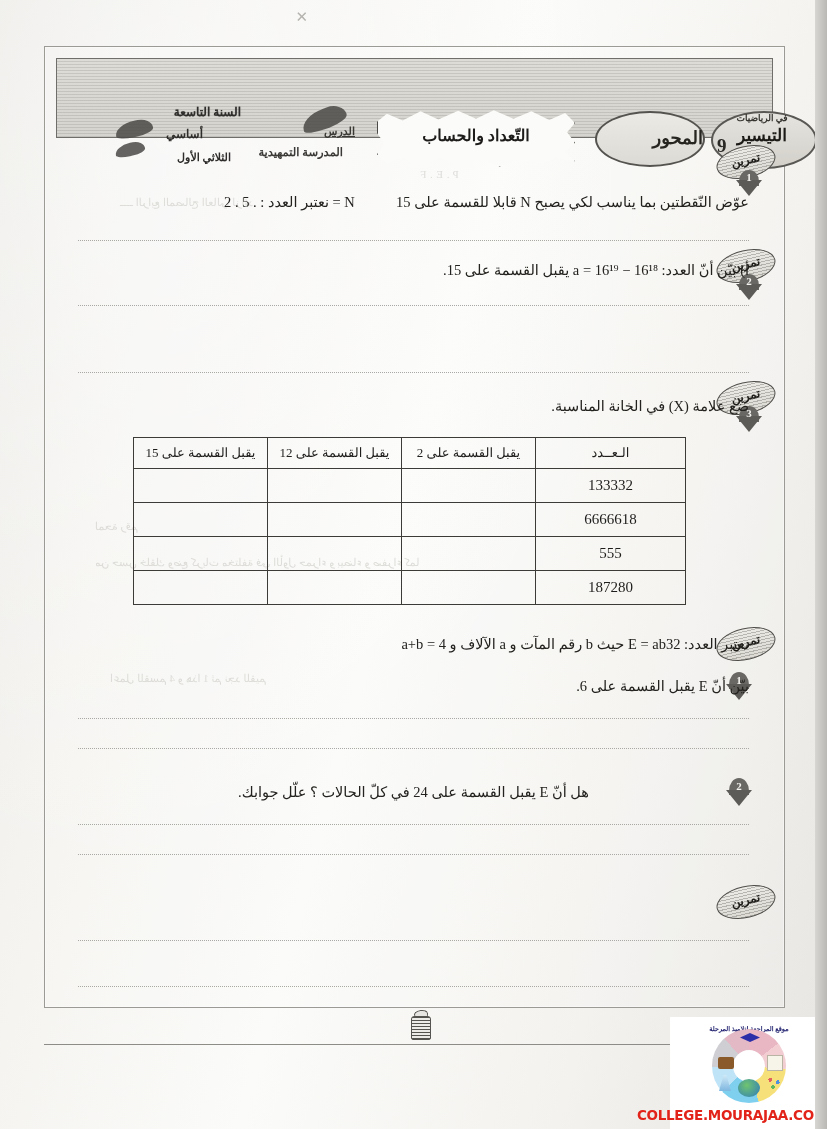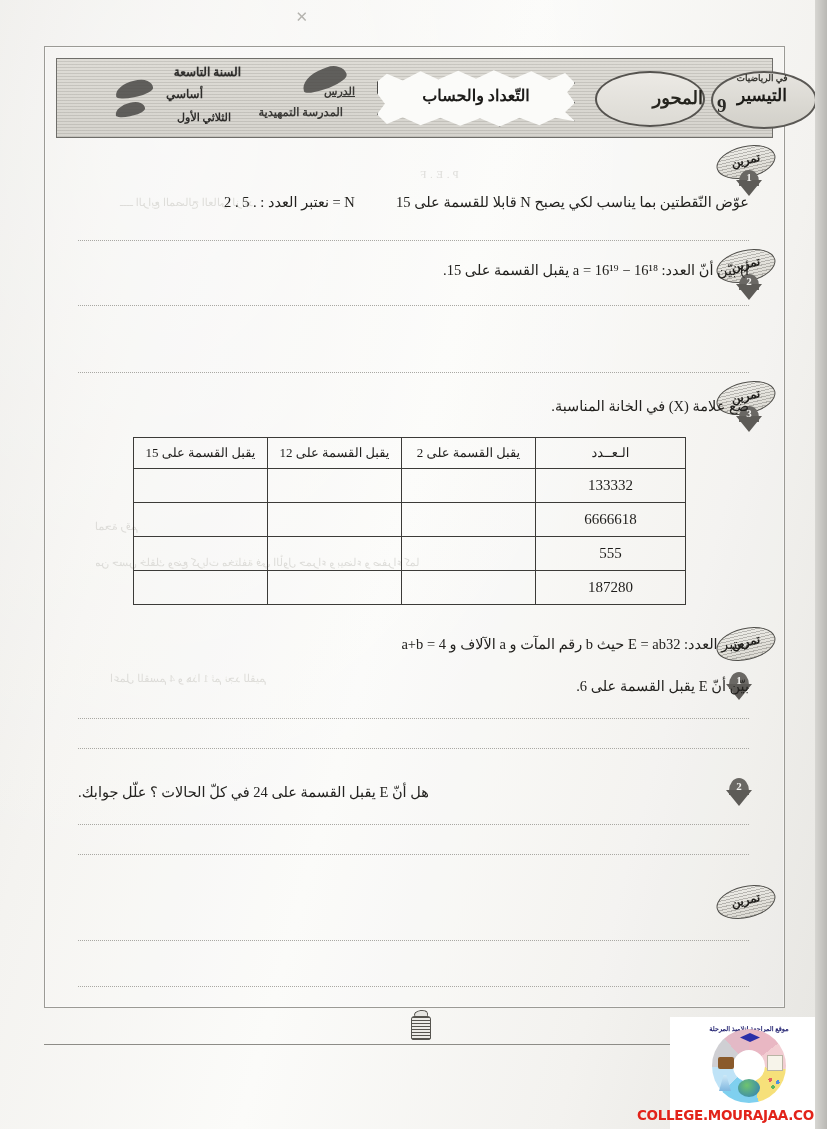--- a/index.html
+++ b/index.html
@@ -32,21 +32,21 @@
     background:rgba(255,255,255,.12);
   }
   
   #banner{
     position:absolute;left:56px;top:58px;width:715px;height:78px;
     border:1px solid #6f6e6a;
     background:
       repeating-linear-gradient(0deg, rgba(120,118,112,.22) 0px, rgba(120,118,112,.22) 1px, rgba(255,255,255,0) 1px, rgba(255,255,255,0) 3px),
       linear-gradient(#dedcd6,#d6d4ce);
   }
-  .bn-cell{position:absolute;text-align:center;color:#2e2d2b;}
+  .bn-cell{position:absolute;text-align:center;color:#2e2d2b;margin-top:40px;}
   
   #bn-left{left:14px;top:4px;width:178px;height:70px;}
   #bn-left .l1{position:absolute;right:8px;top:2px;font-size:12px;font-weight:bold;
     text-shadow:0 0 1px rgba(0,0,0,.35);}
   #bn-left .l2{position:absolute;right:46px;top:24px;font-size:12px;font-weight:bold;}
   #bn-left .l3{position:absolute;right:18px;top:48px;font-size:11px;font-weight:bold;}
   .swoosh{position:absolute;width:38px;height:16px;background:#4a4946;
     border-radius:60% 40% 50% 50%/80% 70% 40% 30%;transform:rotate(-12deg);opacity:.85;}
   
   #bn-school{left:176px;top:10px;width:128px;height:60px;}
@@ -312,21 +312,21 @@
   </div>
   <div class="line" style="top:676px;text-align:right;">بيّن أنّ E يقبل القسمة على 6.</div>
   <div class="dotted" style="top:718px;"></div>
   <div class="dotted" style="top:748px;"></div>
 
   <div class="qnum" style="left:726px;top:778px;">
     <div class="disc"></div>
       <div class="head"></div>
     <div class="n">2</div>
   </div>
-  <div class="line" style="top:782px;text-align:left;">هل أنّ E يقبل القسمة على 24 في كلّ الحالات ؟ علّل جوابك.</div>
+  <div class="line" style="top:782px;text-align:center;">هل أنّ E يقبل القسمة على 24 في كلّ الحالات ؟ علّل جوابك.</div>
   <div class="dotted" style="top:824px;"></div>
   <div class="dotted" style="top:854px;"></div>
 
   <div class="ex" style="left:714px;top:886px;">
     <div class="stamp">
         <span>تمرين</span>
       </div>
   </div>
   <div class="dotted" style="top:940px;"></div>
   <div class="dotted" style="top:986px;"></div>

